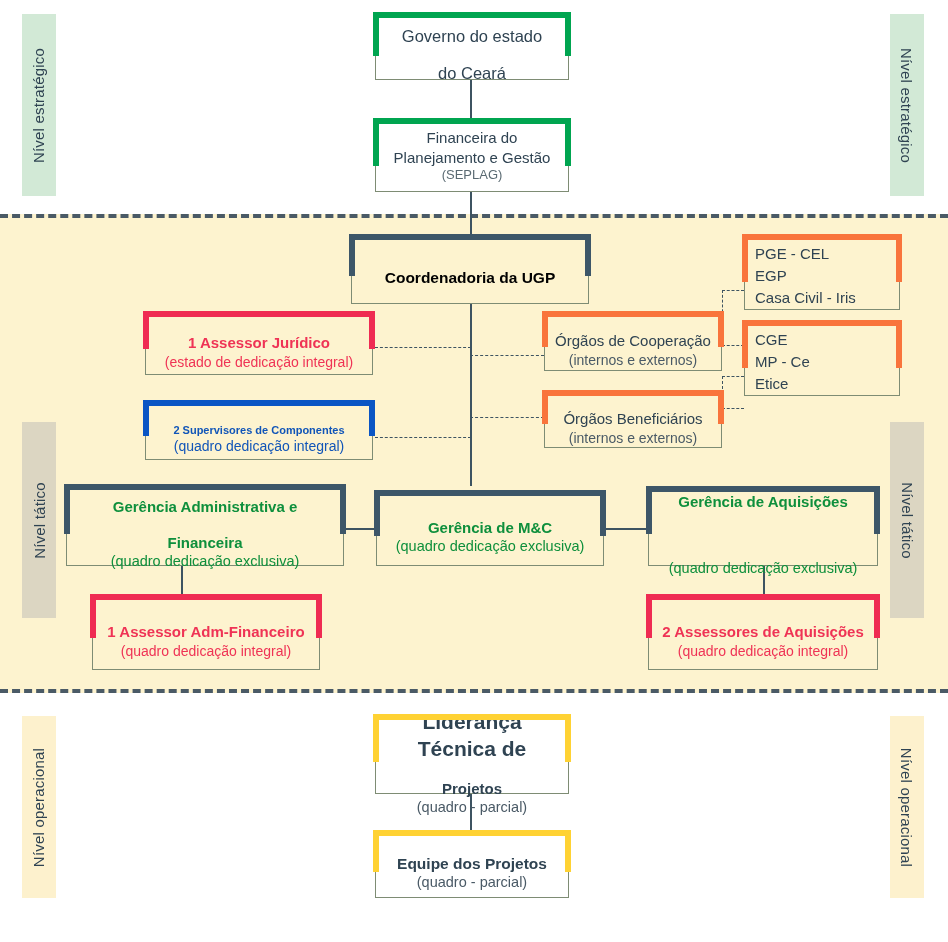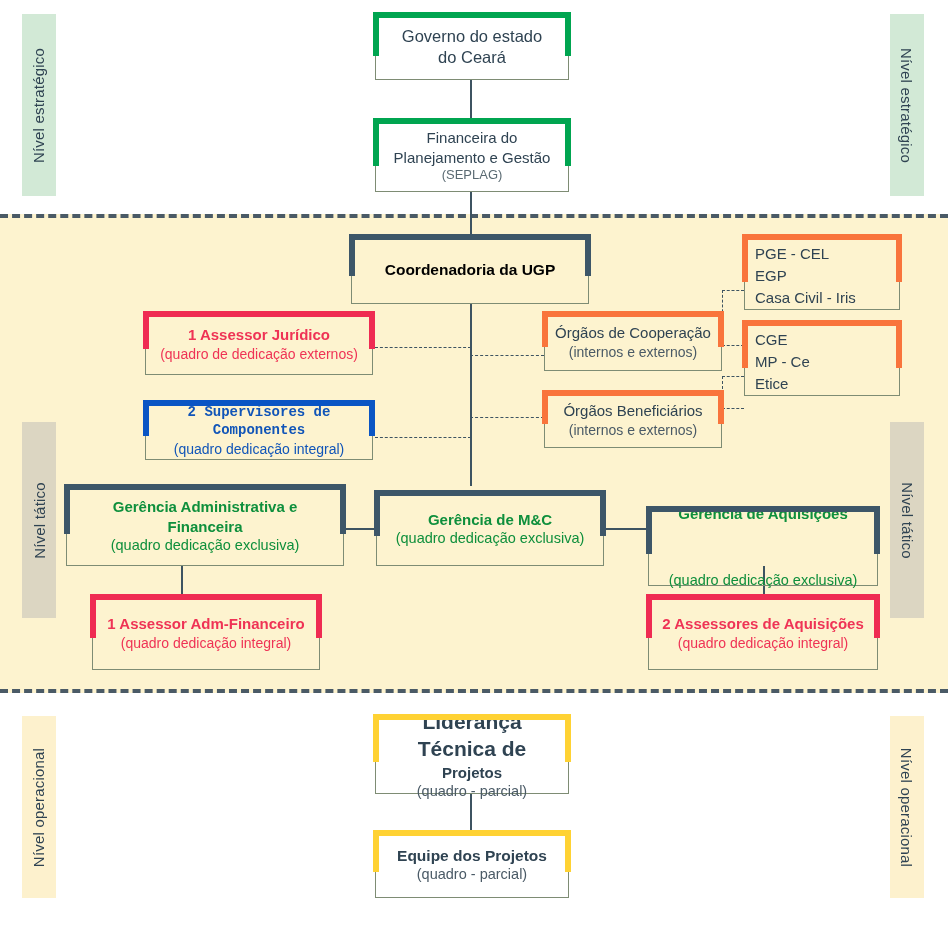--- a/index.html
+++ b/index.html
@@ -60,21 +60,21 @@
     background:transparent;
     border:1.2px solid #7e8c74;
     display:flex;
     flex-direction:column;
     align-items:center;
     justify-content:center;
     text-align:center;
     padding:4px 8px;
   }
   .node.onwhite{background:#ffffff;}
-  .node .t1{font-size:15.5px;line-height:1.28;font-weight:bold;}
+  .node .t1{font-size:15.5px;line-height:1.28;font-weight:bold;margin-top:16px;}
   .node .t2{font-size:14.5px;line-height:1.3;}
   .node .li{font-size:15px;line-height:1.45;width:100%;text-align:left;padding-left:4px;}
 
   
   .acc{position:absolute;}
   .acc-top{height:6px;left:-1px;right:-1px;top:-3px;}
   .acc-left{width:6px;top:-3px;left:-3px;}
   .acc-right{width:6px;top:-3px;right:-3px;}
 
   
@@ -167,28 +167,28 @@
     <span class="acc acc-left" style="background:#3d5668;height:42px;"></span>
     <span class="acc acc-right" style="background:#3d5668;height:42px;"></span>
     <span class="t1 tx-green">Coordenadoria da UGP</span>
   </div>
 
   <div class="node" style="left:145px;top:313px;width:228px;height:62px;">
     <span class="acc acc-top" style="background:#ef2b52;"></span>
     <span class="acc acc-left" style="background:#ef2b52;height:38px;"></span>
     <span class="acc acc-right" style="background:#ef2b52;height:38px;"></span>
     <span class="t1 tx-pink" style="font-size:15px;">1 Assessor Jurídico</span>
-    <span class="t2 tx-pink" style="font-size:14px;">(quadro de dedicação externos)</span>
+    <span class="t2 tx-pink" style="font-size:14px;">(estado de dedicação integral)</span>
   </div>
 
   <div class="node" style="left:145px;top:402px;width:228px;height:58px;">
     <span class="acc acc-top" style="background:#0a55c4;"></span>
     <span class="acc acc-left" style="background:#0a55c4;height:36px;"></span>
     <span class="acc acc-right" style="background:#0a55c4;height:36px;"></span>
-    <span class="t1 tx-blue" style="font-size:14px;font-family:Liberation Mono, monospace;">2 Supervisores de Componentes</span>
+    <span class="t1 tx-blue" style="font-size:11px;">2 Supervisores de Componentes</span>
     <span class="t2 tx-blue" style="font-size:14px;">(quadro dedicação integral)</span>
   </div>
 
   <div class="node" style="left:544px;top:313px;width:178px;height:58px;">
     <span class="acc acc-top" style="background:#f9743c;"></span>
     <span class="acc acc-left" style="background:#f9743c;height:36px;"></span>
     <span class="acc acc-right" style="background:#f9743c;height:36px;"></span>
     <span class="t1 tx-navy" style="font-size:15px;font-weight:normal;">Órgãos de Cooperação</span>
     <span class="t2 tx-slate" style="font-size:14px;">(internos e externos)</span>
   </div>
@@ -229,21 +229,21 @@
   </div>
 
   <div class="node" style="left:376px;top:492px;width:228px;height:74px;">
     <span class="acc acc-top" style="background:#3d5668;"></span>
     <span class="acc acc-left" style="background:#3d5668;height:46px;"></span>
     <span class="acc acc-right" style="background:#3d5668;height:46px;"></span>
     <span class="t1 tx-darkgreen" style="font-size:15px;">Gerência de M&amp;C</span>
     <span class="t2 tx-darkgreen" style="font-size:14.5px;">(quadro dedicação exclusiva)</span>
   </div>
 
-  <div class="node" style="left:648px;top:508px;width:230px;height:78px;gap:48px;">
+  <div class="node" style="left:648px;top:488px;width:230px;height:78px;gap:48px;">
     <span class="acc acc-top" style="background:#3d5668;"></span>
     <span class="acc acc-left" style="background:#3d5668;height:48px;"></span>
     <span class="acc acc-right" style="background:#3d5668;height:48px;"></span>
     <span class="t1 tx-darkgreen" style="font-size:15px;">Gerência de Aquisições</span>
     <span class="t2 tx-darkgreen" style="font-size:14.5px;">(quadro dedicação exclusiva)</span>
   </div>
 
   <div class="node" style="left:92px;top:596px;width:228px;height:74px;">
     <span class="acc acc-top" style="background:#ef2b52;"></span>
     <span class="acc acc-left" style="background:#ef2b52;height:44px;"></span>

